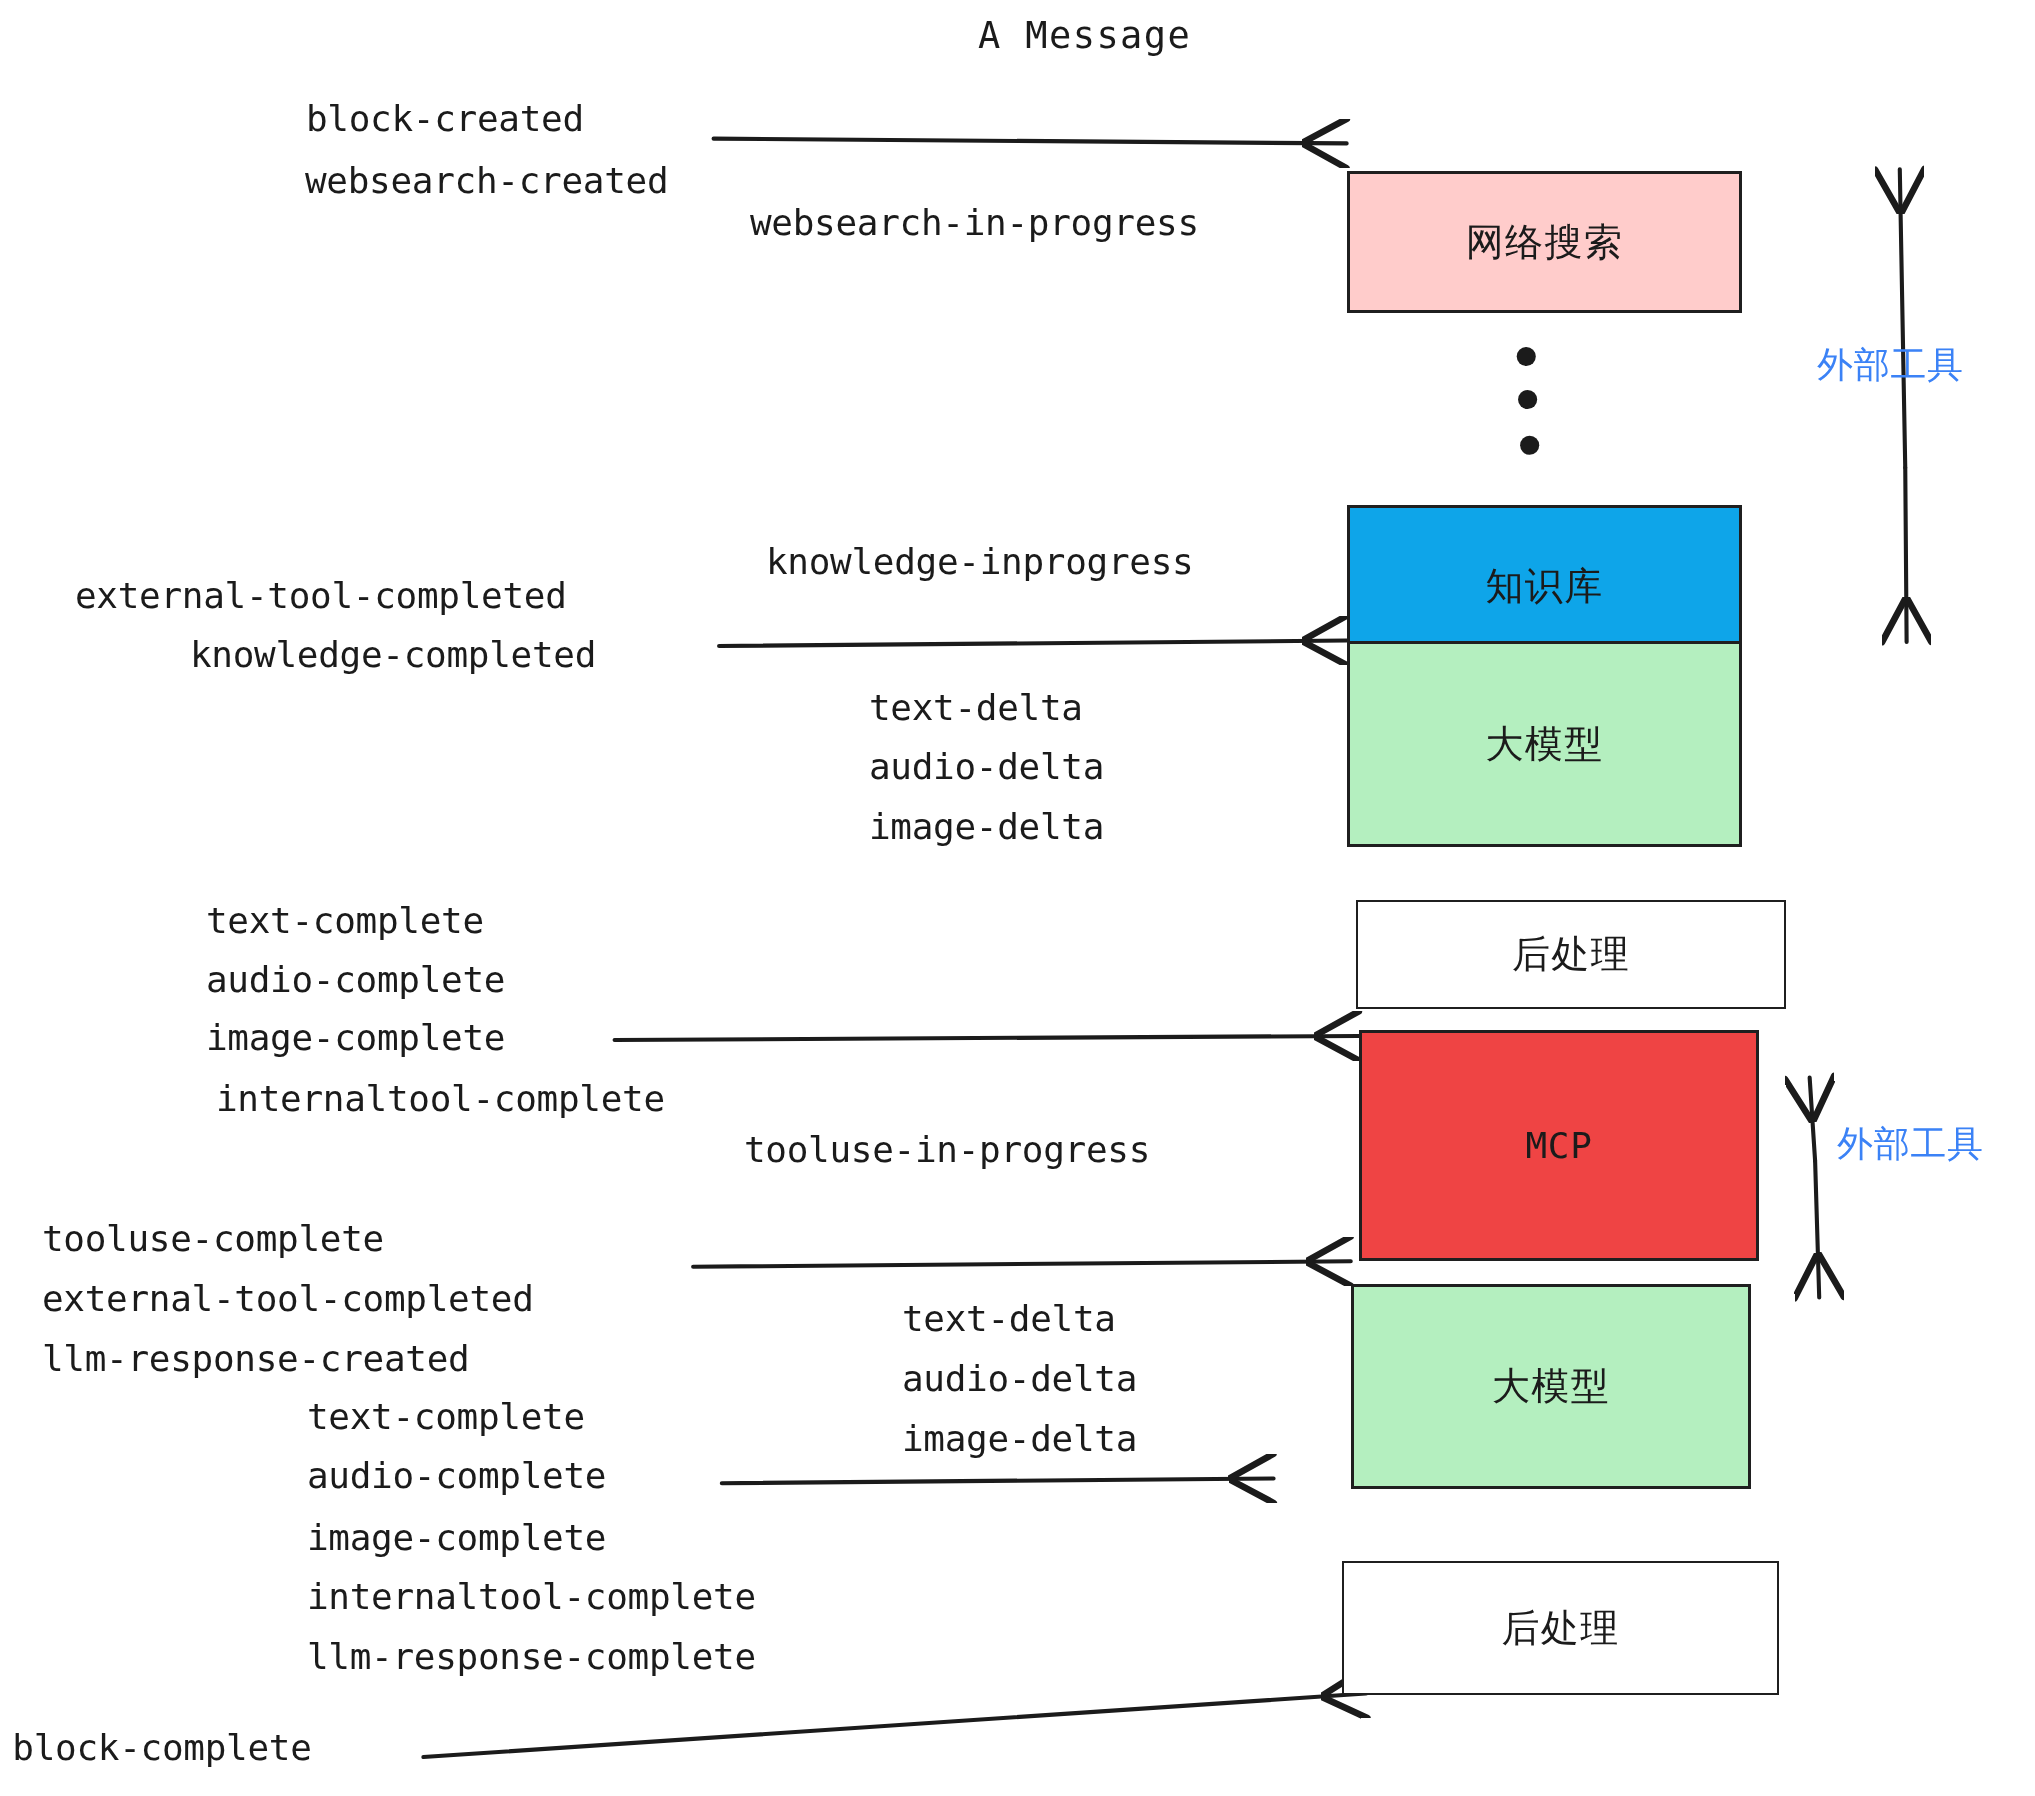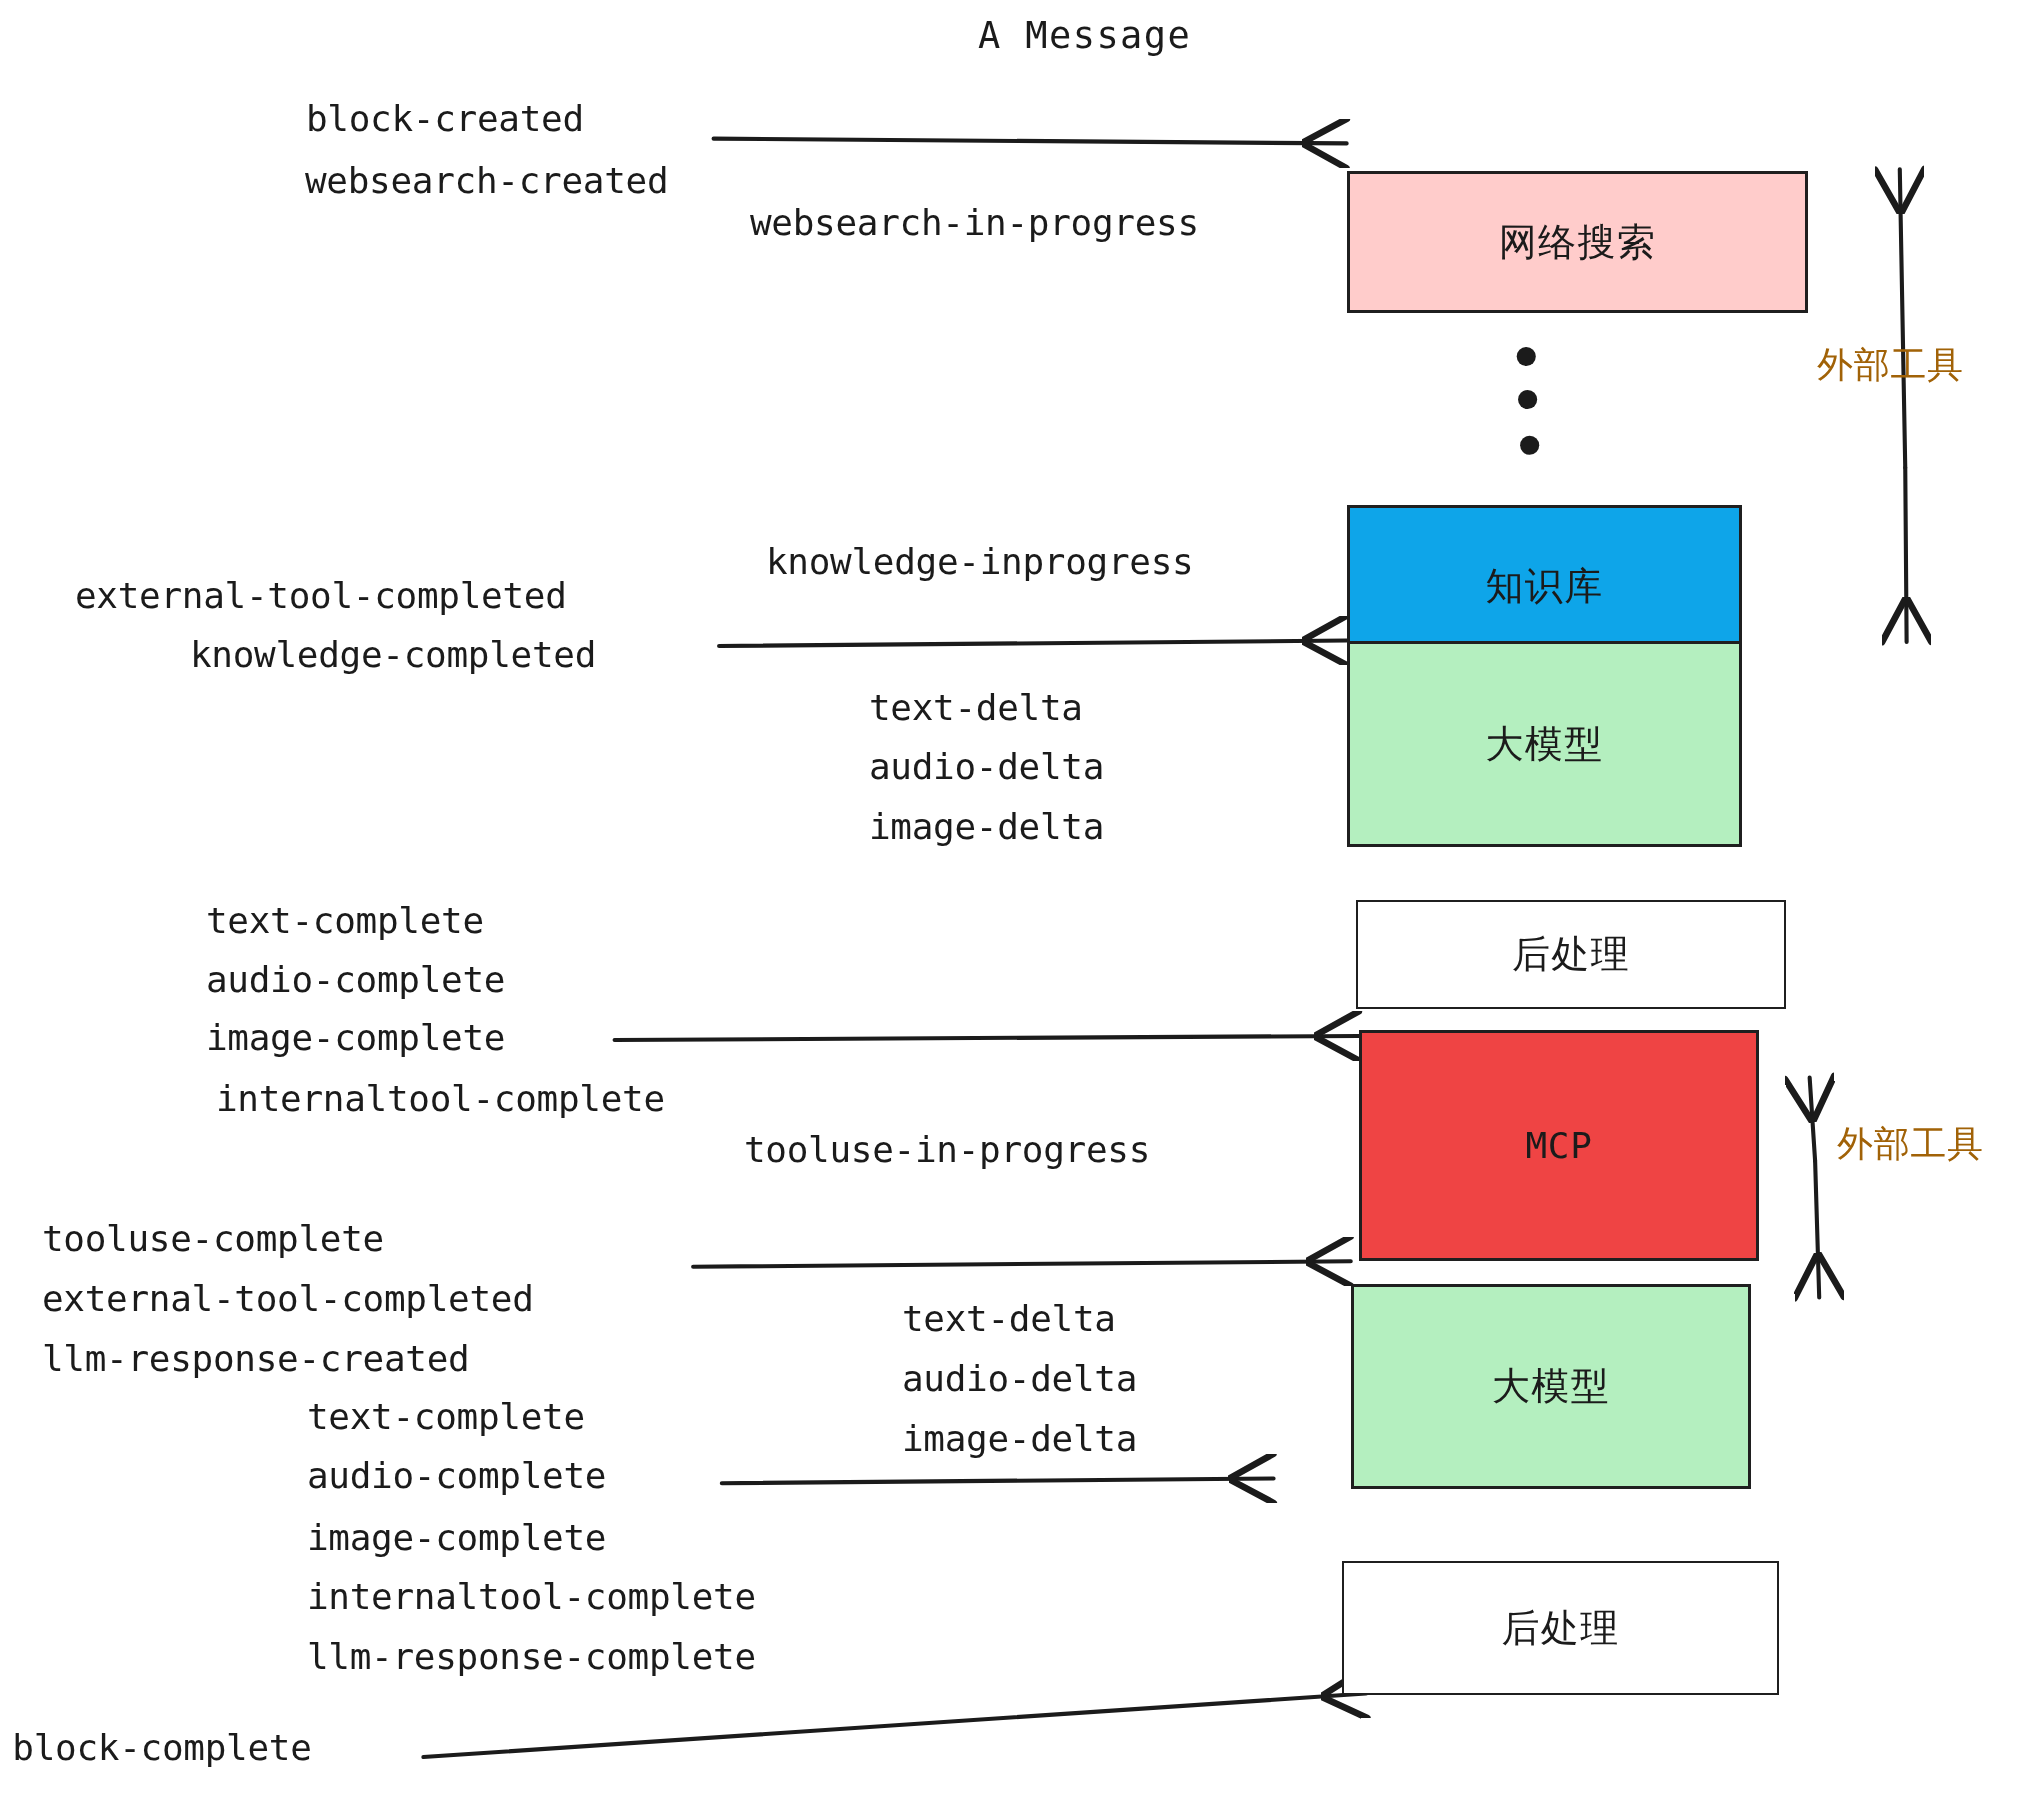--- a/index.html
+++ b/index.html
@@ -66,21 +66,21 @@
     font-family: "DejaVu Sans Mono", "Liberation Mono", monospace;
     font-size: 36px;
     letter-spacing: 0.7px;
   }
   
   .side-label {
     position: absolute;
     font-family: "Liberation Sans", "DejaVu Sans", sans-serif;
     font-size: 36px;
     white-space: nowrap;
-    color: #a16207;
+    color: #3b82f6;
     letter-spacing: 0.7px;
   }
 </style>
 </head>
 <body>
 
 <div id="canvas">
 
   <svg id="lines" viewBox="0 0 2980 2630" width="2035" height="1796" xmlns="http://www.w3.org/2000/svg">
     <defs>
@@ -125,21 +125,21 @@
     </g>
 
     <g>
       <path d="M 2650 1578 L 2658 1700" fill="none" stroke="#1b1b1b" stroke-width="6" stroke-linecap="round" marker-start="url(#ah)"></path>
       <path d="M 2658 1700 L 2664 1900" fill="none" stroke="#1b1b1b" stroke-width="6" stroke-linecap="round" marker-end="url(#ah)"></path>
     </g>
   </svg>
 
   <div class="title" style="left:978px; top:13.7px;">A Message</div>
 
-  <div class="node" style="left:1347px; top:171px; width:461px; height:142px; background:#FFCCCB;">
+  <div class="node" style="left:1347px; top:171px; width:395px; height:142px; background:#FFCCCB;">
     <span class="node-label">网络搜索</span>
   </div>
 
   <div class="node" style="left:1347px; top:505px; width:395px; height:162px; background:#0ea5e9;">
     <span class="node-label">知识库</span>
   </div>
 
   <div class="node" style="left:1347px; top:641px; width:395px; height:206px; background:#B4EFBF;">
     <span class="node-label">大模型</span>
   </div>

